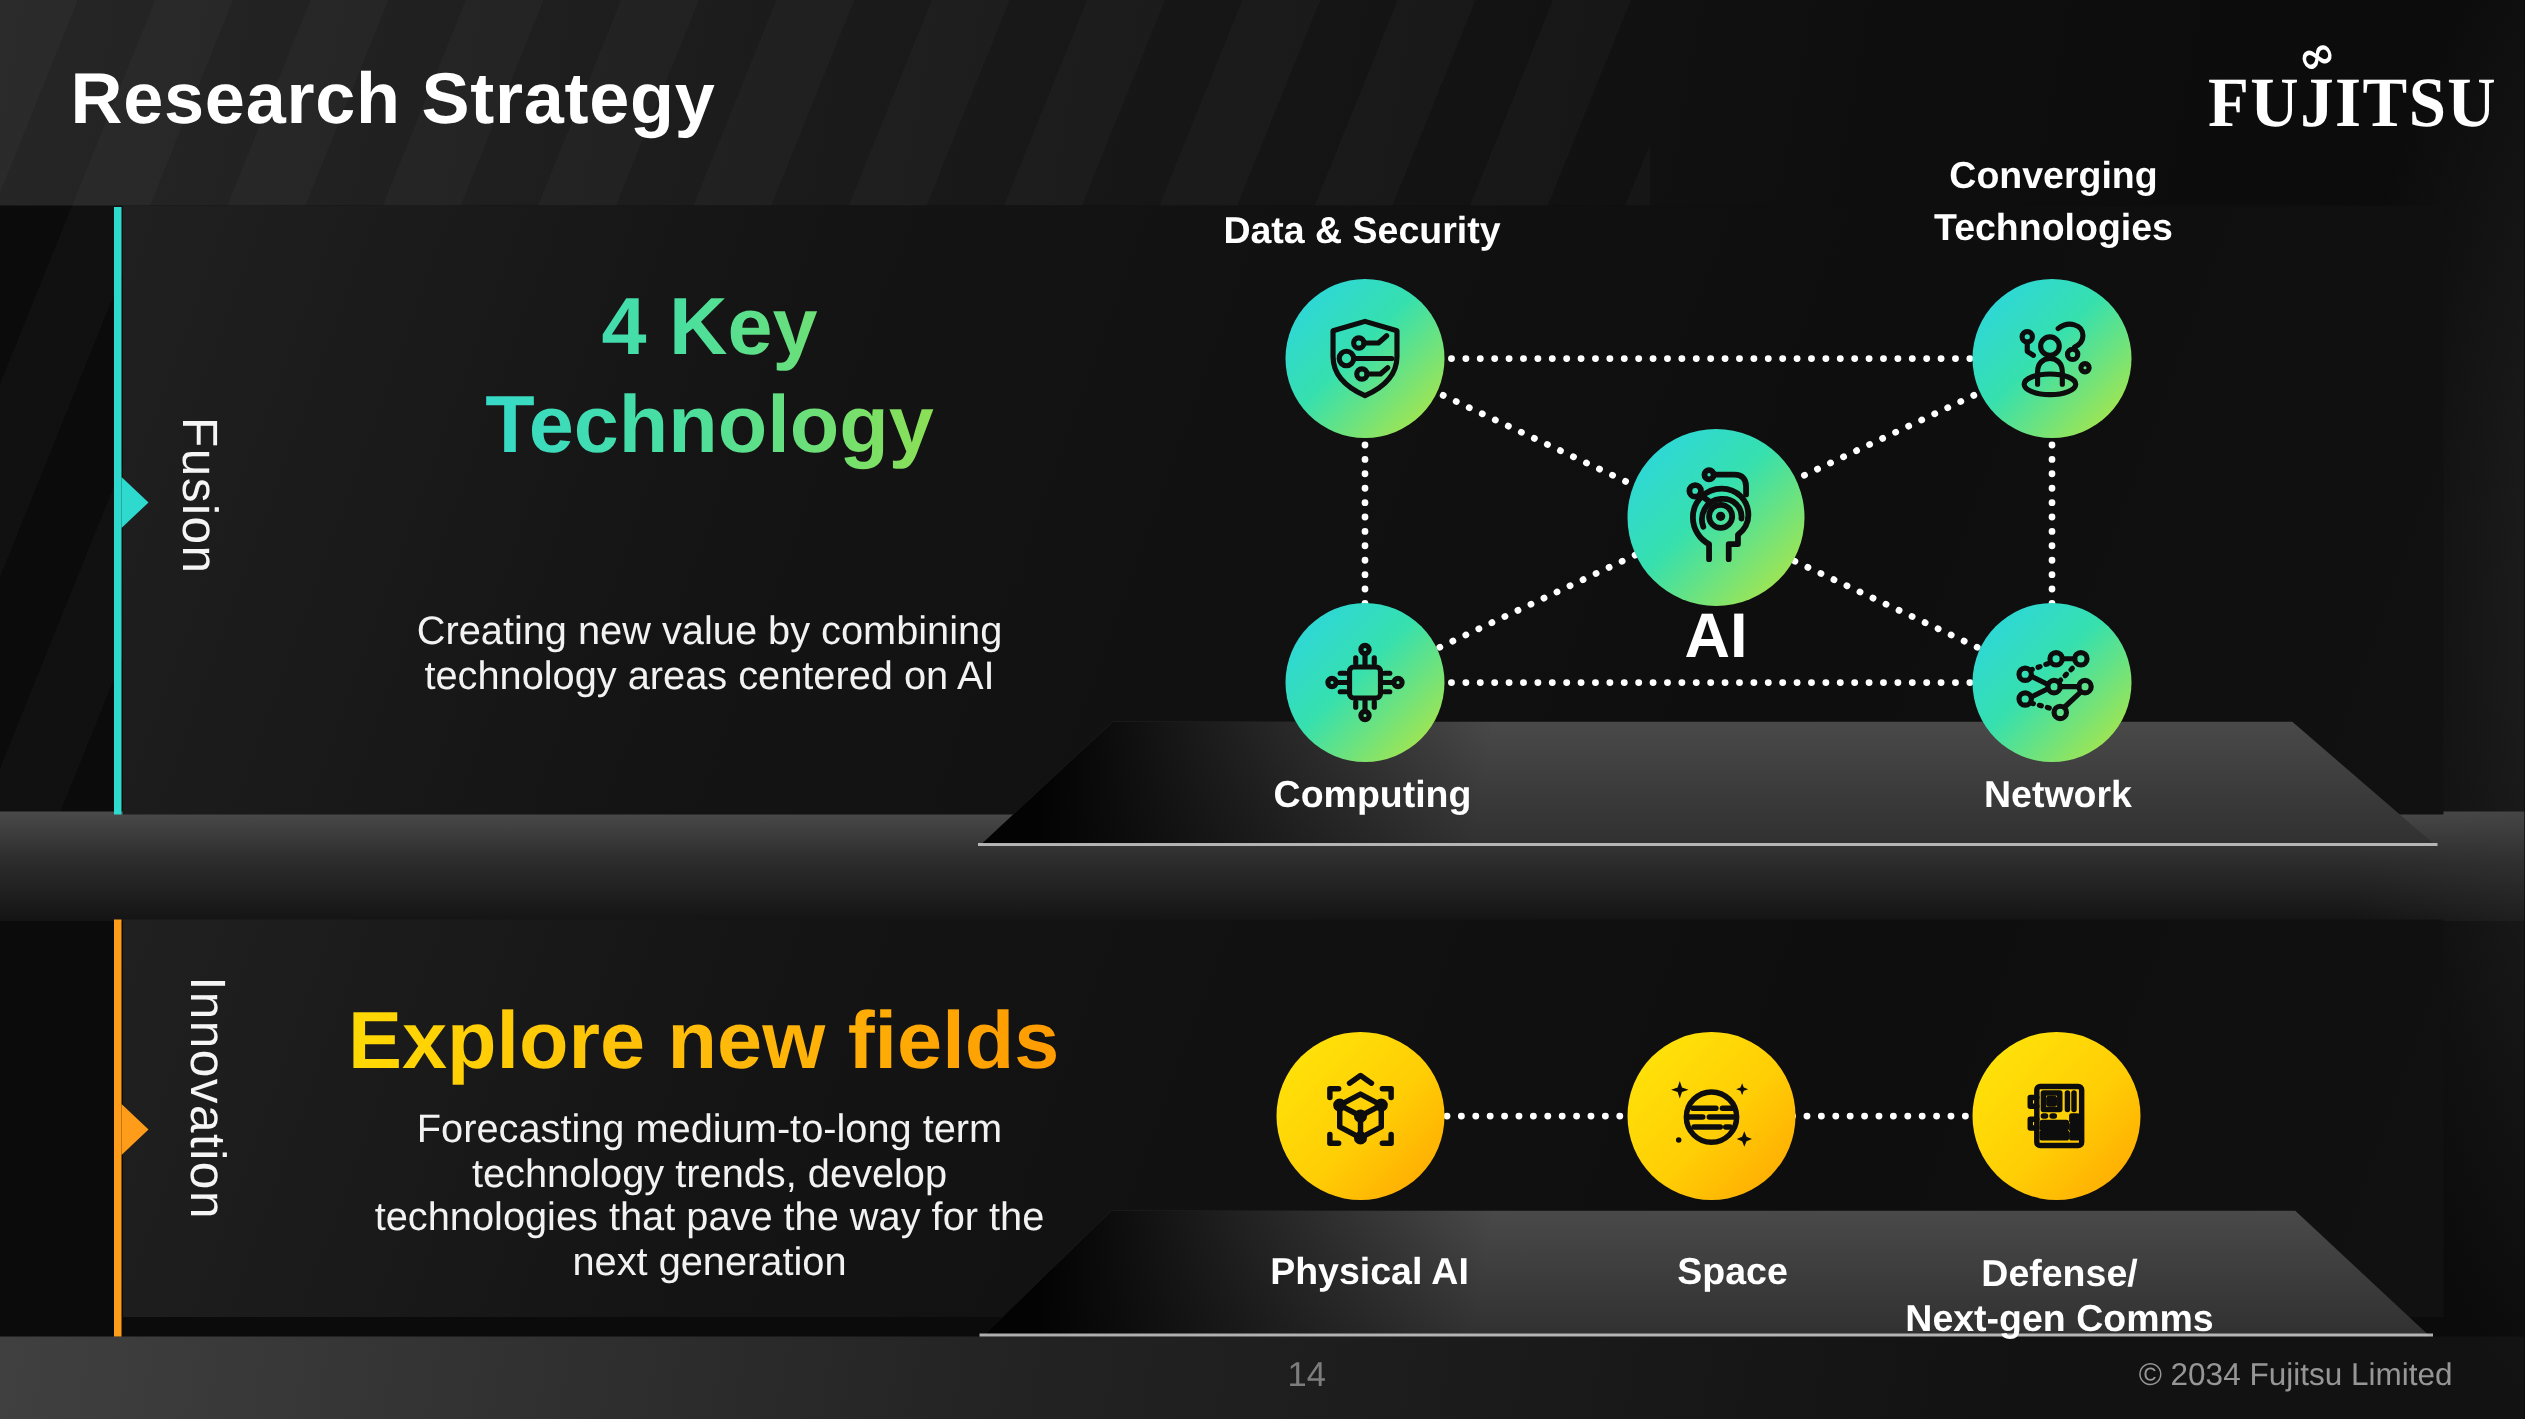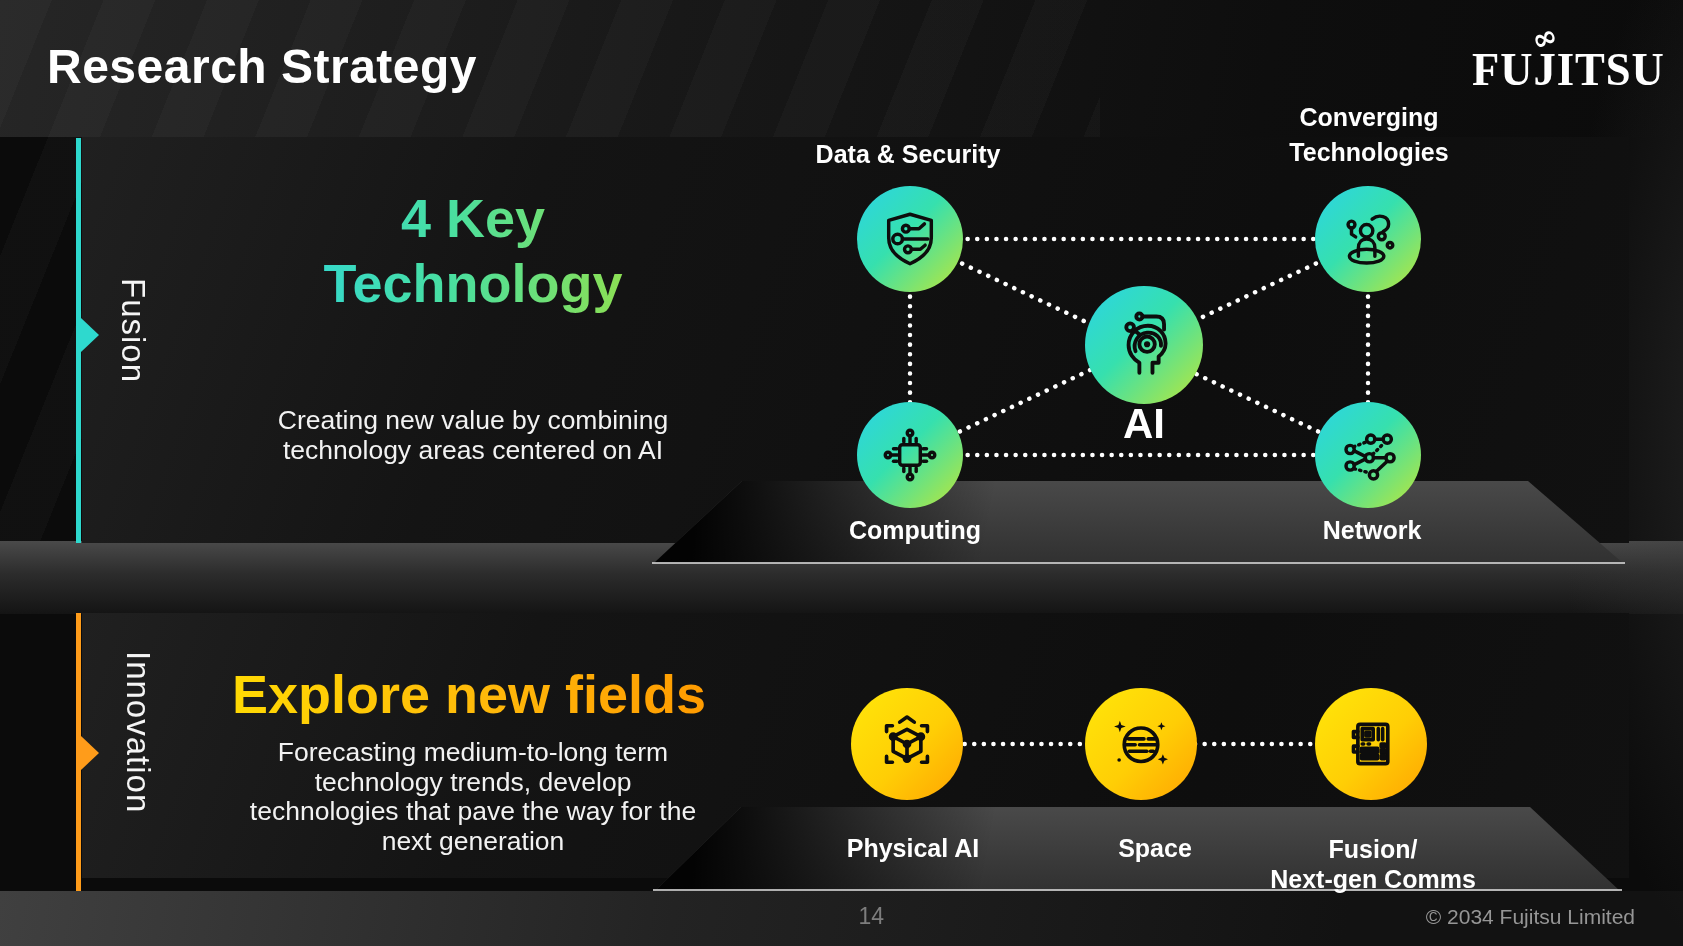--- a/index.html
+++ b/index.html
@@ -283,18 +283,18 @@
 <div class="abs diagram-label lbl-ct">
   <span>Converging</span>
   <span>Technologies</span>
 </div>
 <div class="abs diagram-label lbl-ai">AI</div>
 <div class="abs diagram-label lbl-co">Computing</div>
 <div class="abs diagram-label lbl-nw">Network</div>
 <div class="abs diagram-label lbl-pa">Physical AI</div>
 <div class="abs diagram-label lbl-sp">Space</div>
 <div class="abs diagram-label lbl-df">
-  <span>Fusion/</span>
+  <span>Defense/</span>
   <span>Next-gen Comms</span>
 </div>
 
 <div class="abs page-number">14</div>
 <div class="abs copyright">© 2034 Fujitsu Limited</div>
 
 </body></html>

